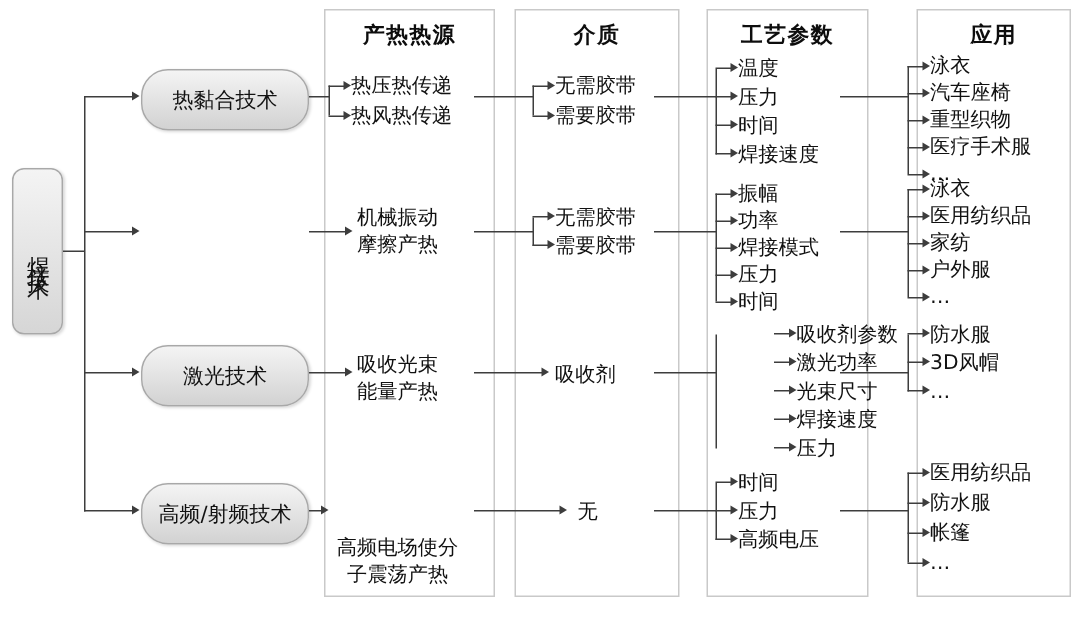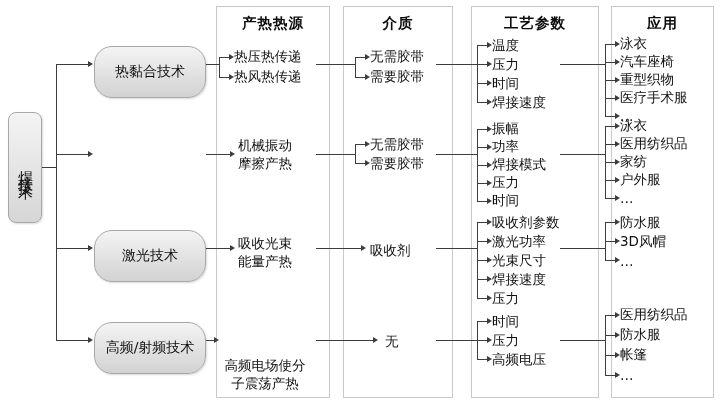--- a/index.html
+++ b/index.html
@@ -15,21 +15,21 @@
   .rootbox{
     position:absolute;left:8px;top:112px;width:34px;height:111px;
     background:linear-gradient(#f4f4f4,#d6d6d6);
     border:1px solid #a8a8a8;border-radius:8px;box-sizing:border-box;
     display:flex;align-items:center;justify-content:center;
     box-shadow:1px 1px 2px rgba(0,0,0,0.15);
   }
   .rootbox .vtext{writing-mode:vertical-rl;text-orientation:upright;font-size:15px;letter-spacing:5px;color:#111;}
   
   .tbox{
-    position:absolute;left:94px;width:112px;height:52px;
+    position:absolute;left:94px;width:112px;height:41px;
     background:linear-gradient(#f4f4f4,#d2d2d2);
     border:1px solid #a8a8a8;border-radius:18px;box-sizing:border-box;
     display:flex;align-items:center;justify-content:center;
     font-size:14px;color:#111;box-shadow:1px 1px 2px rgba(0,0,0,0.15);
     white-space:nowrap;
   }
   
   .hline{position:absolute;height:1px;background:#3d3d3d;}
   .hline.arr::after{
     content:'';position:absolute;right:-4px;top:-3px;
@@ -53,21 +53,21 @@
 <body>
 
 <div id="canvas">
 
   <div class="col" style="left:216px;width:114px;">
     <div class="col-header">产热热源</div>
   </div>
   <div class="col" style="left:343px;width:110px;">
     <div class="col-header">介质</div>
   </div>
-  <div class="col" style="left:471px;width:128px;">
+  <div class="col" style="left:471px;width:108px;">
     <div class="col-header">工艺参数</div>
   </div>
   <div class="col" style="left:611px;width:103px;">
     <div class="col-header">应用</div>
   </div>
 
   <div class="rootbox">
     <span class="vtext">焊接技术</span>
   </div>
 
@@ -220,21 +220,21 @@
   <div class="hline arr" style="left:206px;top:248px;width:25px;"></div>
   <div class="lines" style="left:238px;top:234px;">
       <div>吸收光束</div>
       <div>能量产热</div>
     </div>
   <div class="hline arr" style="left:316px;top:248px;width:46px;"></div>
   <div class="lines" style="left:370px;top:241px;">
       <div>吸收剂</div>
     </div>
   <div class="hline" style="left:436px;top:248px;width:42px;"></div>
-  <div class="cell" style="left:477px;top:213px;--ih:19px;">
+  <div class="cell" style="left:477px;top:213px;padding-left:39px;--ih:19px;">
       <i class="spine"></i>
       <div class="item">
         <span class="tick"></span>
         <span class="lab">吸收剂参数</span>
       </div>
       <div class="item">
         <span class="tick"></span>
         <span class="lab">激光功率</span>
       </div>
       <div class="item">

